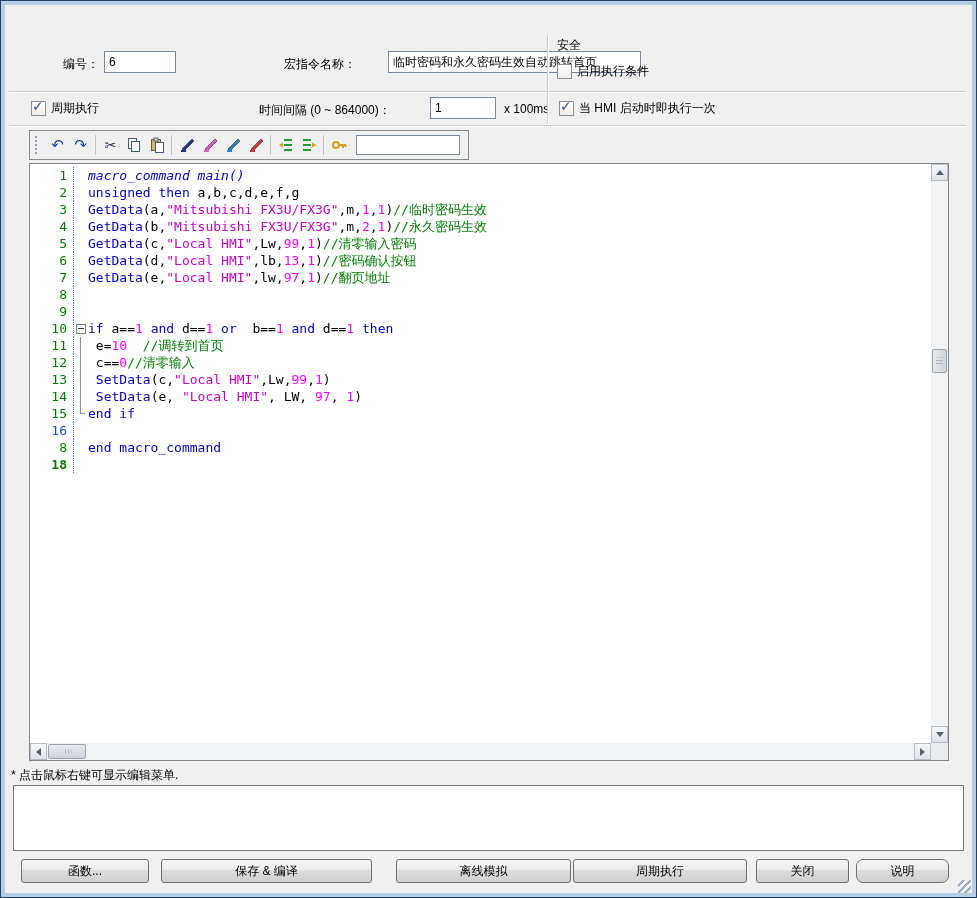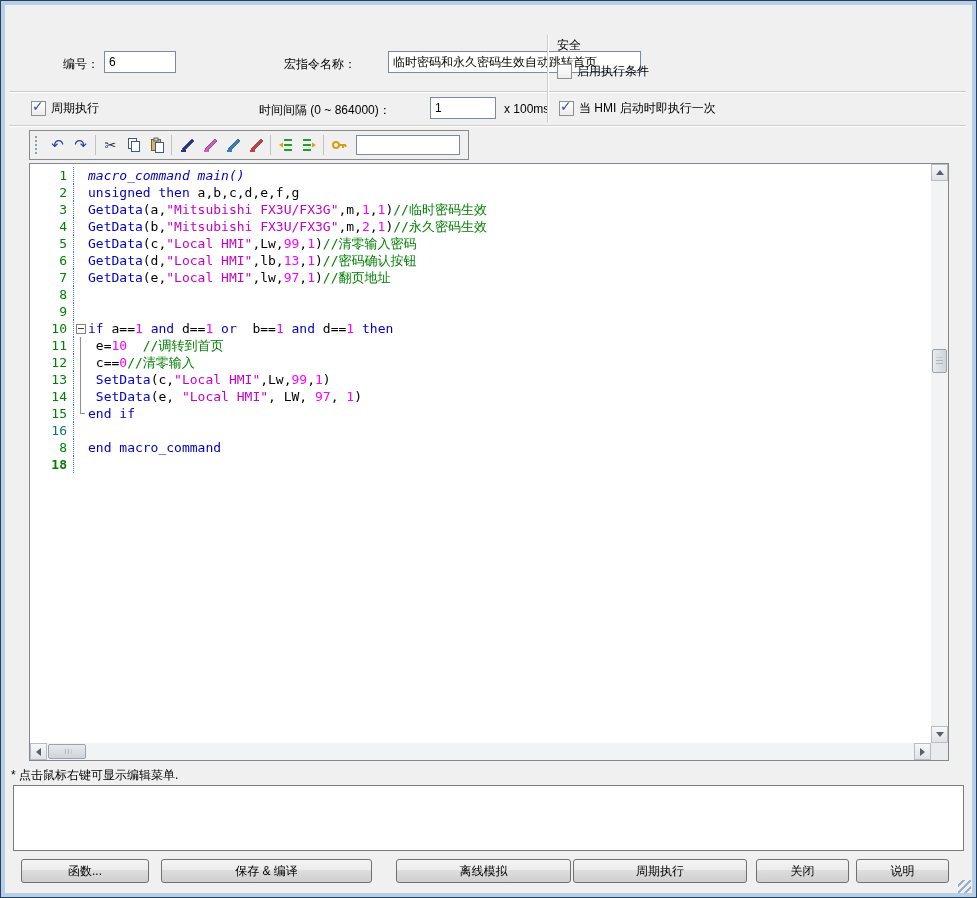--- a/index.html
+++ b/index.html
@@ -265,21 +265,21 @@
           <span class="ln" style="color: rgb(0, 128, 0);">14</span>
           <span class="foldcol fold-mid"></span>
           <span class="code-text"><span style="color: rgb(0, 0, 0);"> </span><span style="color: rgb(0, 0, 200);">SetData</span><span style="color: rgb(0, 0, 0);">(e, </span><span style="color: rgb(200, 0, 200);">"Local HMI"</span><span style="color: rgb(0, 0, 0);">, LW, </span><span style="color: rgb(255, 0, 255);">97</span><span style="color: rgb(0, 0, 0);">, </span><span style="color: rgb(255, 0, 255);">1</span><span style="color: rgb(0, 0, 0);">)</span></span>
         </div>
         <div class="code-row">
           <span class="ln" style="color: rgb(0, 128, 0);">15</span>
           <span class="foldcol fold-end"></span>
           <span class="code-text"><span style="color: rgb(0, 0, 200);">end if</span></span>
         </div>
         <div class="code-row">
-          <span class="ln" style="color: #0f766e;">16</span>
+          <span class="ln" style="color: #1d4ed8;">16</span>
           <span class="foldcol"></span>
           <span class="code-text"></span>
         </div>
         <div class="code-row">
           <span class="ln" style="color: rgb(0, 128, 0);">8</span>
           <span class="foldcol"></span>
           <span class="code-text"><span style="color: rgb(0, 0, 200);">end macro_command</span></span>
         </div>
         <div class="code-row">
           <span class="ln" style="color: rgb(0, 128, 0); font-weight: bold;">18</span>
@@ -309,16 +309,16 @@
   </div>
 
   <span class="hint">* 点击鼠标右键可显示编辑菜单.</span>
   <div class="msg"></div>
 
   <button class="btn" style="left:20px;width:128px;">函数...</button>
   <button class="btn" style="left:160px;width:211px;">保存 &amp; 编译</button>
   <button class="btn" style="left:395px;width:175px;">离线模拟</button>
   <button class="btn" style="left:572px;width:174px;">周期执行</button>
   <button class="btn" style="left:755px;width:93px;">关闭</button>
-  <button class="btn" style="left:855px;width:93px;">说明</button>
+  <button class="btn" style="left:855px;width:93px;border-radius:7px;">说明</button>
 
   <div class="grip-corner"></div>
 </div>
 
 </body></html>

